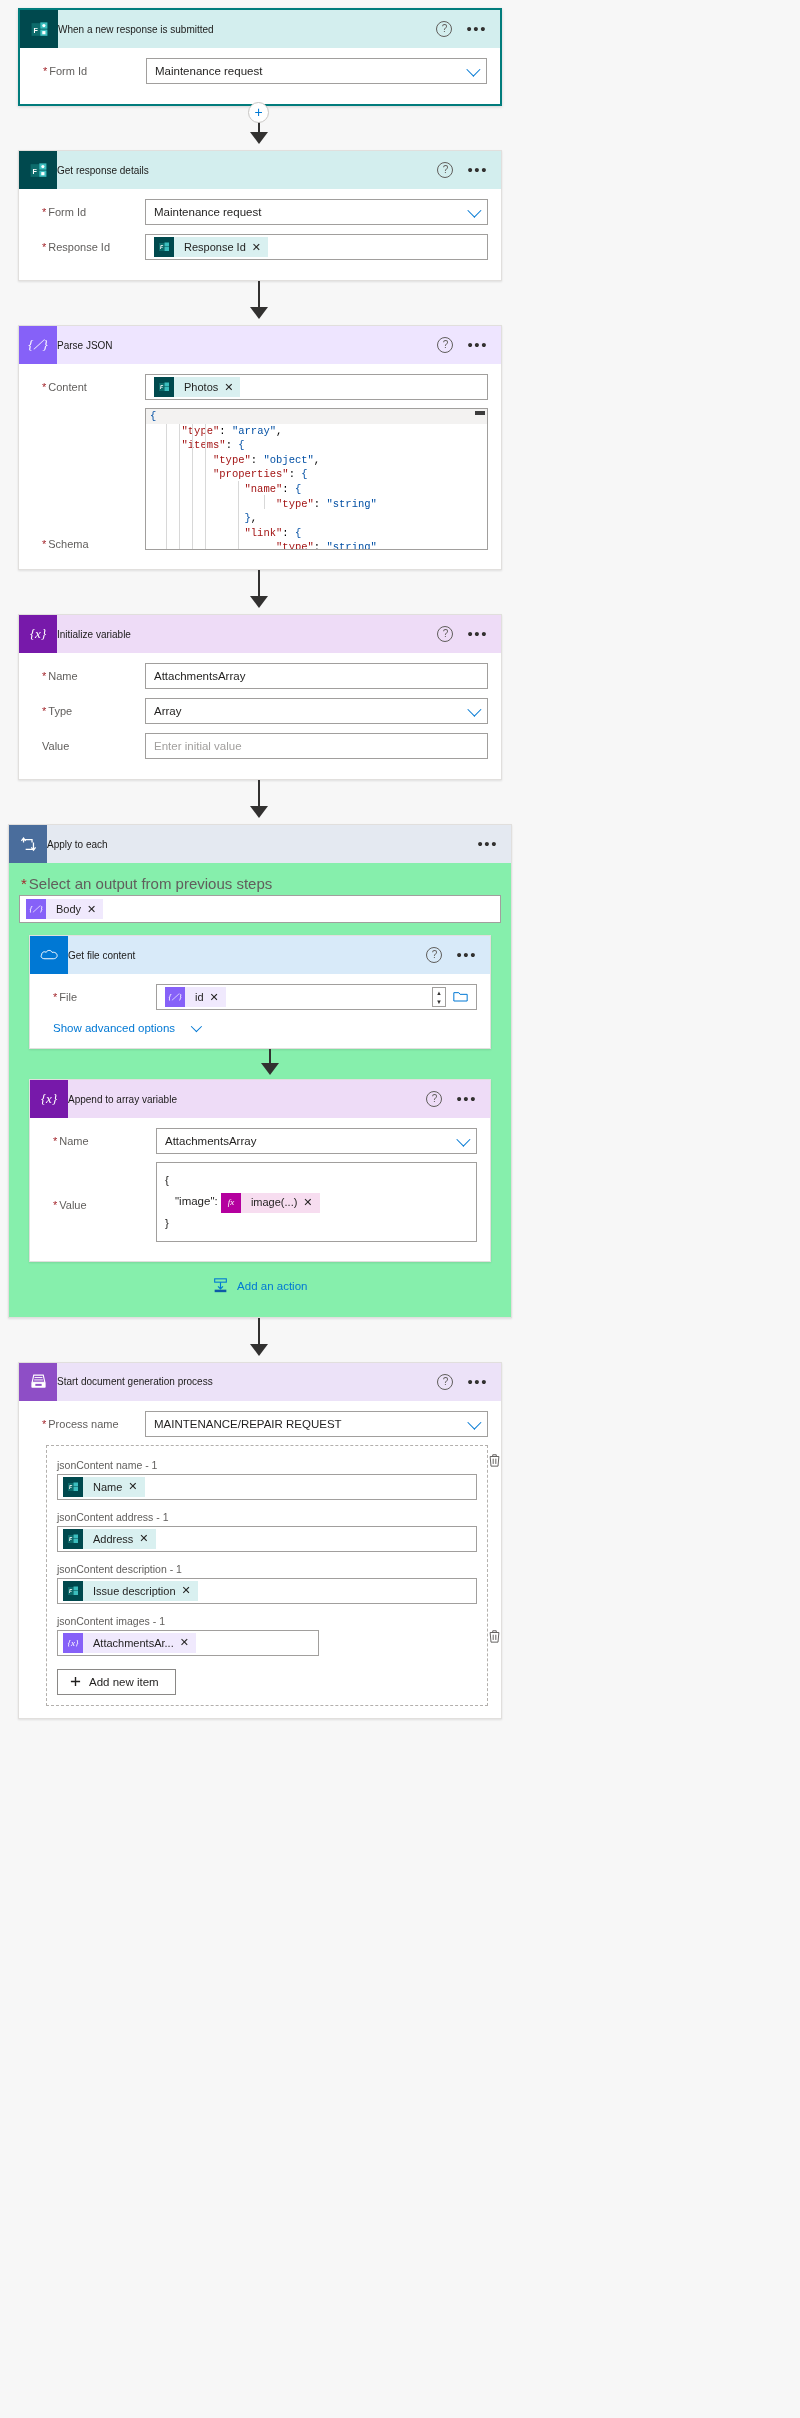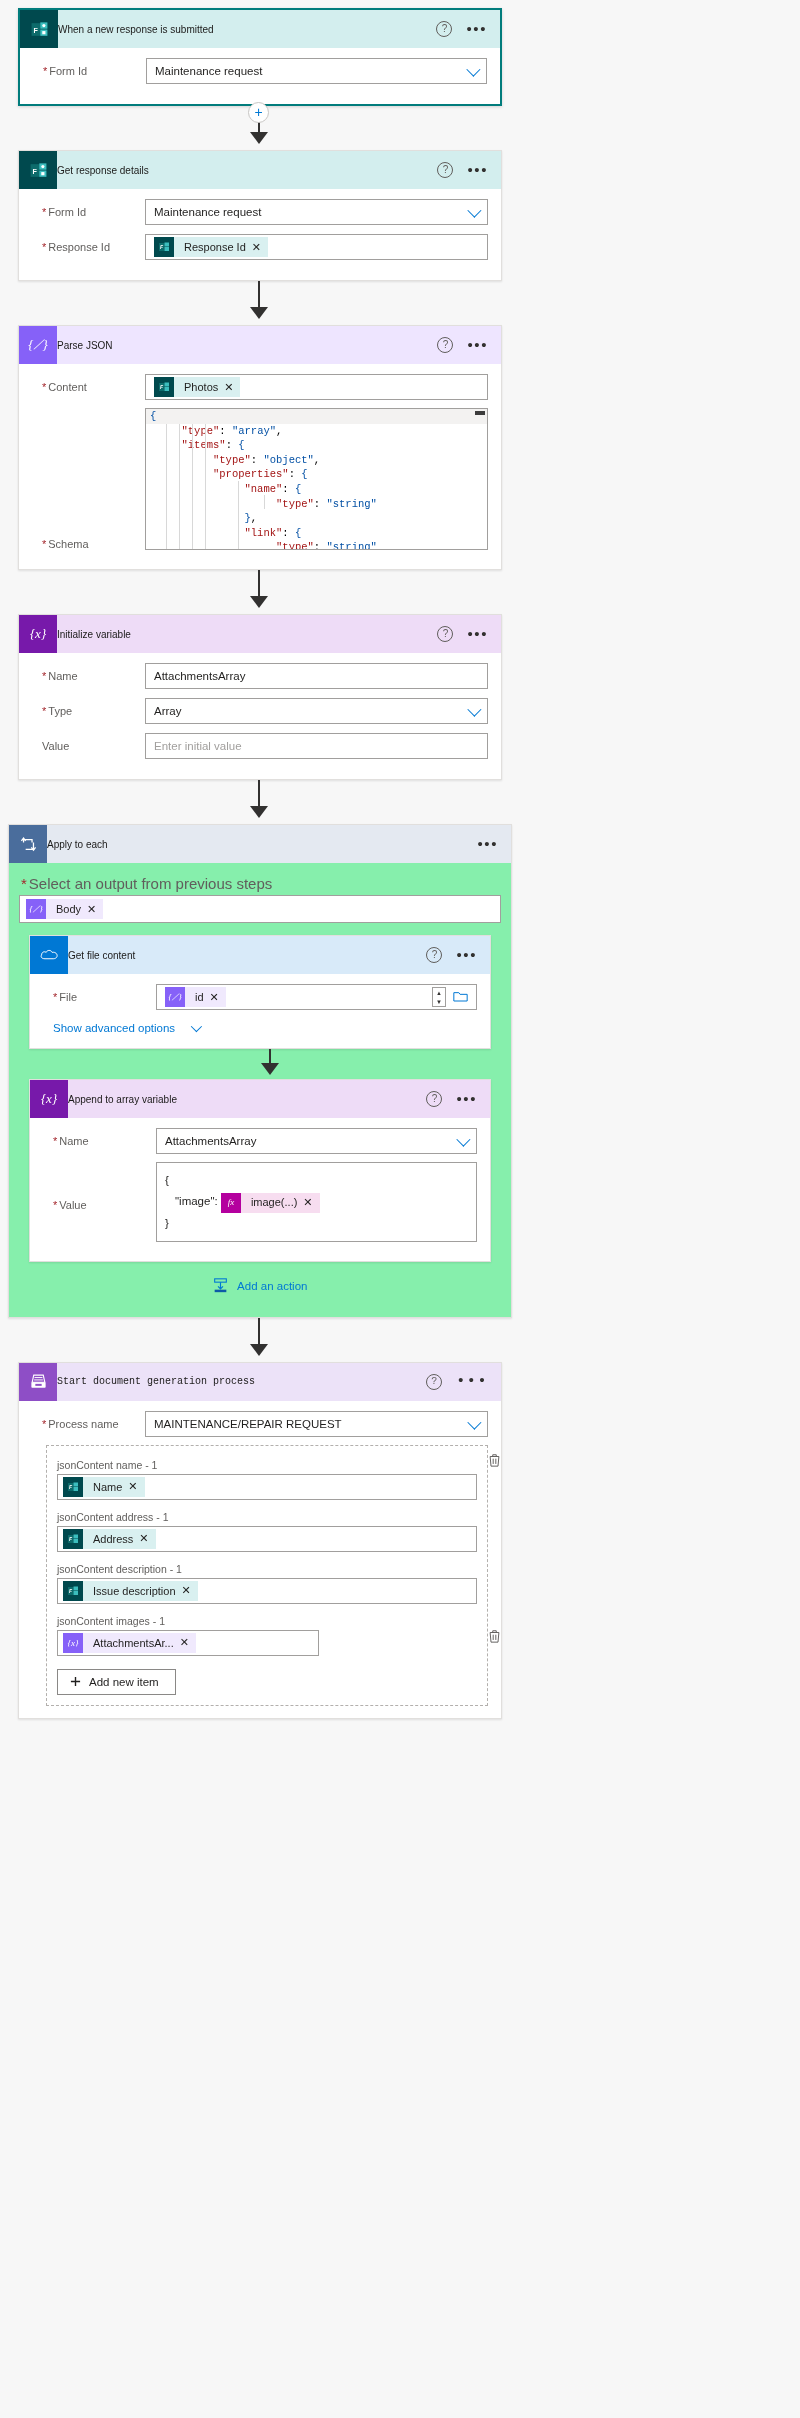--- a/index.html
+++ b/index.html
@@ -74,21 +74,21 @@
     font-size: 15px;
     letter-spacing: 1.6px;
     line-height: 8px;
   }
 
   
   .head-forms   { background: #d3eeee; }
   .head-json    { background: #eee5ff; }
   .head-var     { background: #eedcf7; }
   .head-onedrive{ background: #d8eaf9; }
-  .head-doc     { background: #ece2f8; font-family: Liberation Mono, monospace; }
+  .head-doc     { background: #ece2f8; }
 
   .icon-forms    { background: #00494e; }
   .icon-json     { background: #8661f8; }
   .icon-var      { background: #7719aa; }
   .icon-loop     { background: #4a6d9c; }
   .icon-onedrive { background: #0078d4; }
   .icon-doc      { background: #8e4ec6; }
 
   .icon-glyph {
     color: #ffffff;

